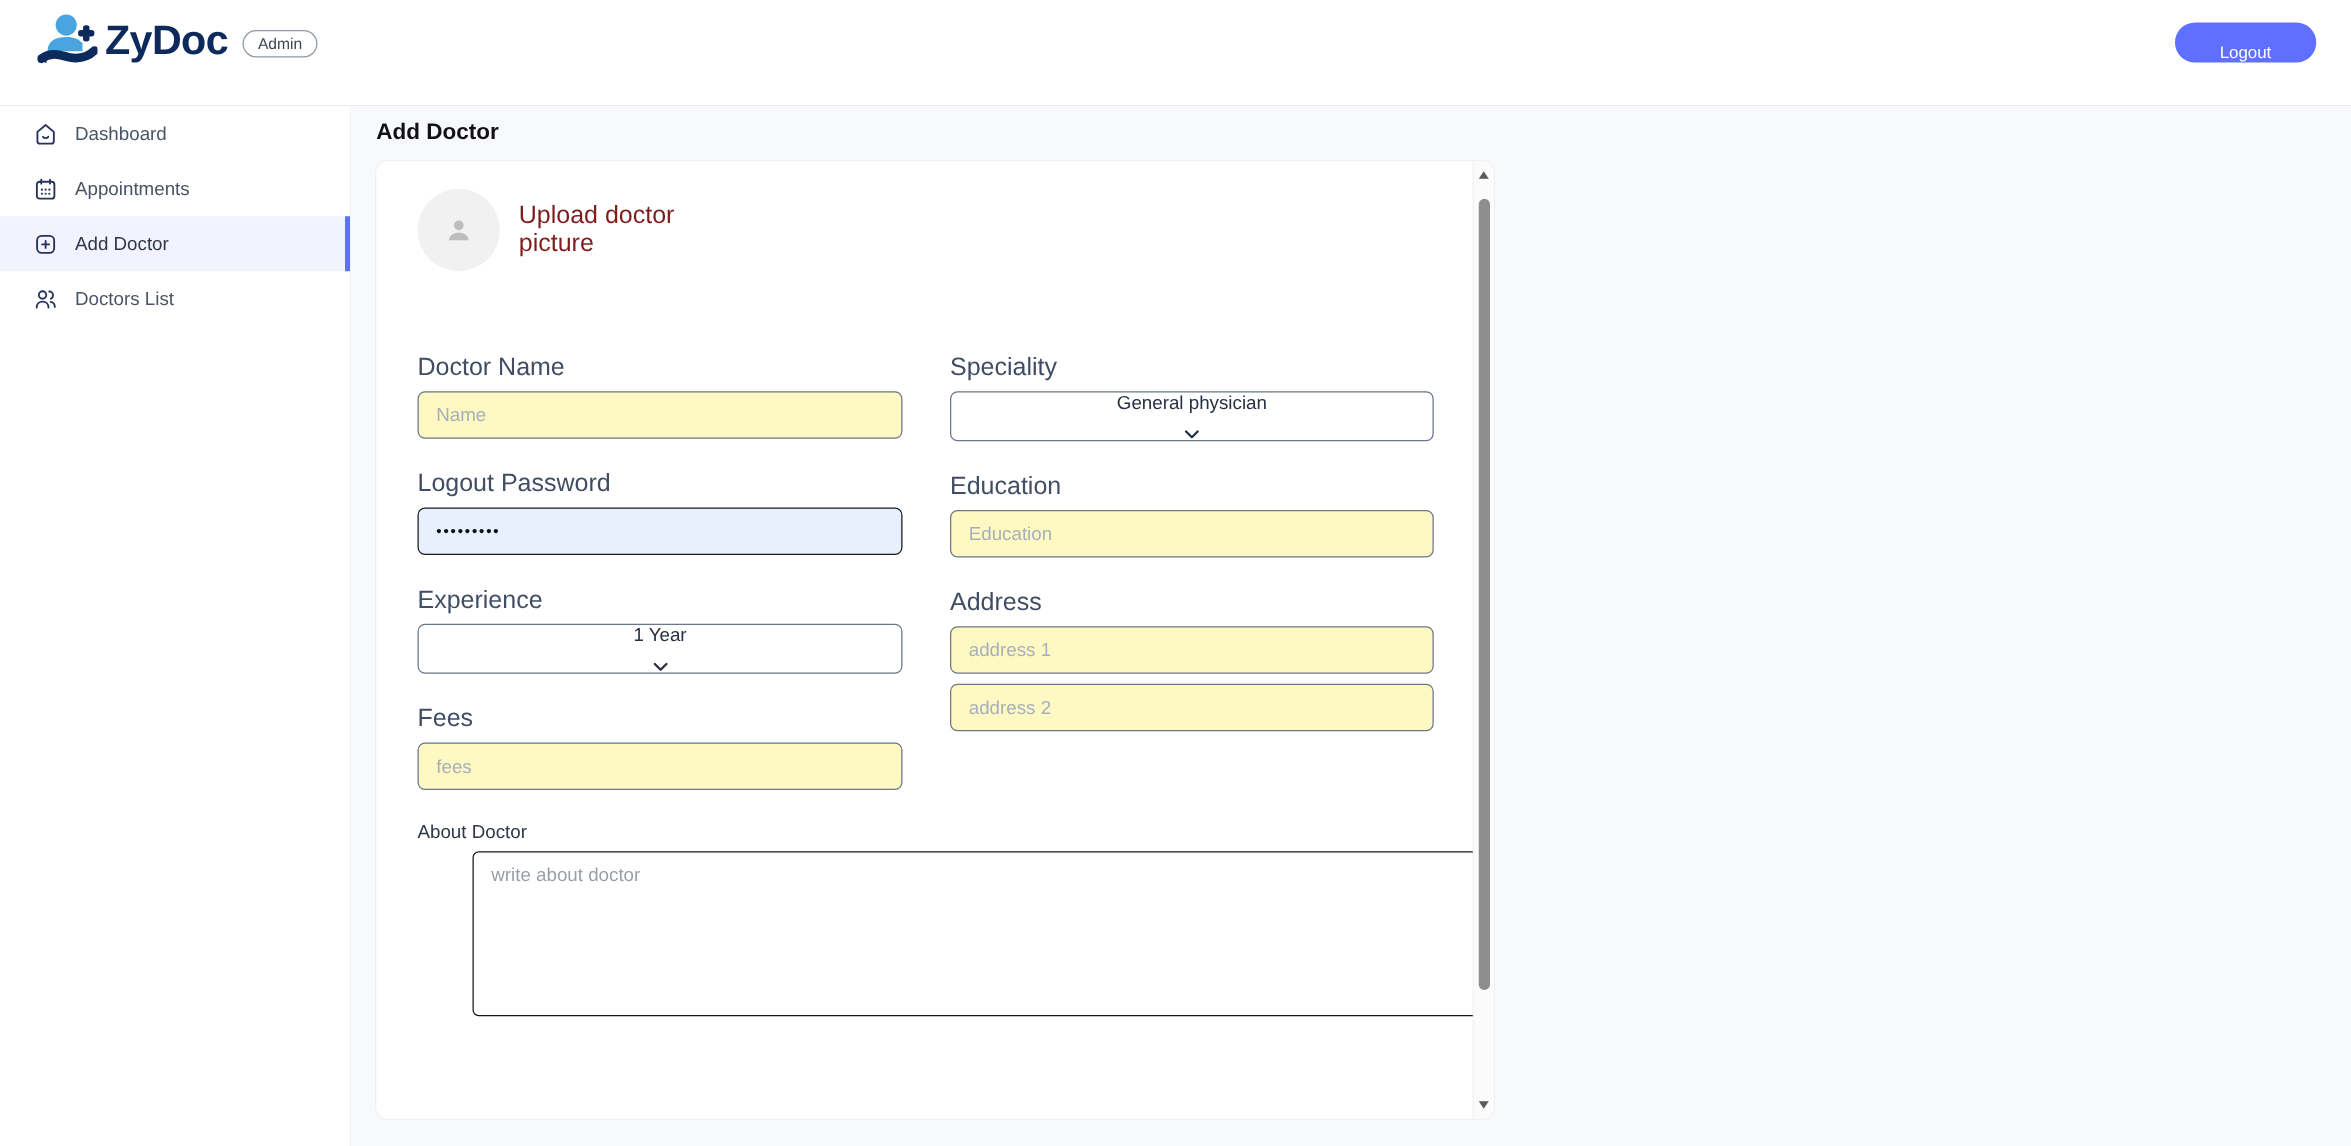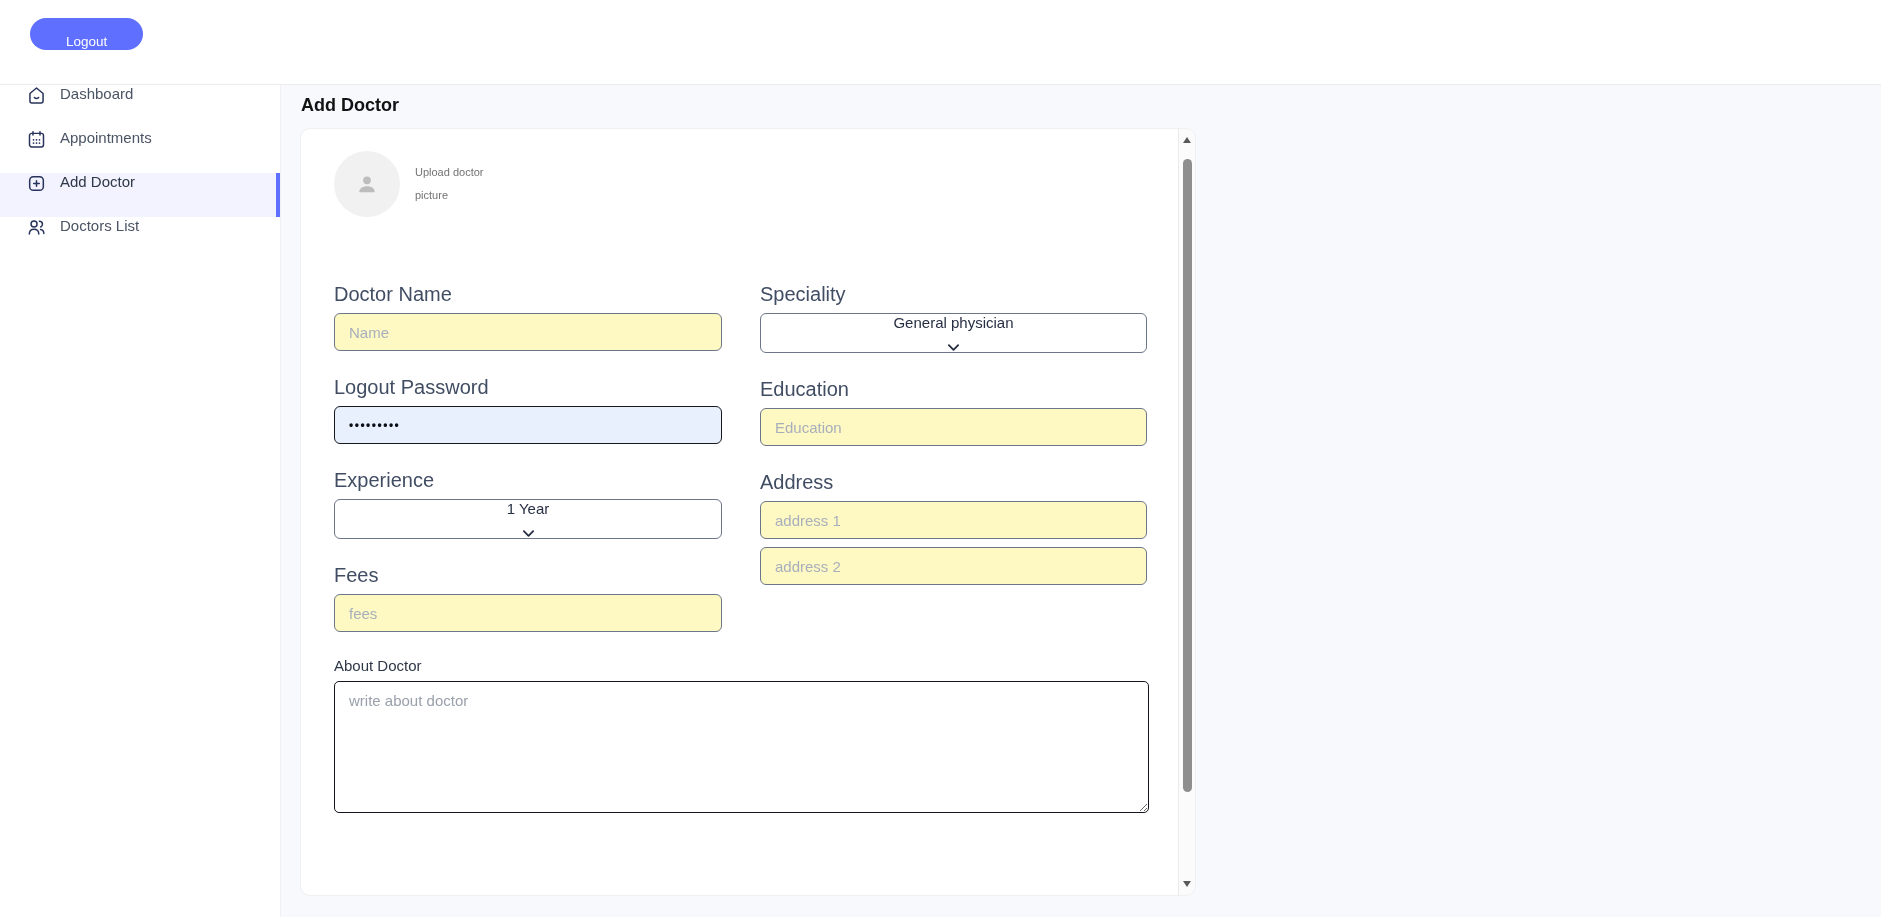--- a/index.html
+++ b/index.html
@@ -14,36 +14,36 @@
   .brand-name { font-size:33px; font-weight:800; color:#0E2A5C; margin-left:6px; letter-spacing:-0.5px; }
   .badge { margin-left:12px; margin-top:6px; border:1px solid #8E97A3; border-radius:999px;
            padding:3px 11px; font-size:12.5px; color:#3C4654; background:#fff; }
   .logout-btn { margin-top:10px; height:28px; padding:16px 36px; border:none; border-radius:999px;
                 background:#5F6FFF; color:#fff; font-size:13.5px; cursor:pointer;
                 font-family:"Liberation Sans", sans-serif; }
 
   
   .main { display:flex; height:832px; }
   .sidebar { width:281px; background:#fff; border-right:1px solid #F1F1F4; }
-  .side-item { height:44px; display:flex; align-items:flex-start; gap:13px; padding-left:26px;
+  .side-item { height:44px; display:flex; align-items:center; gap:13px; padding-left:26px;
                font-size:15px; color:#4A5464; cursor:pointer; }
   .side-item .ic { display:flex; align-items:center; }
   .side-item.active { background:#F2F3FF; border-right:4px solid #5F6FFF; color:#2E3747; }
 
   .content { flex:1; background:#F8F9FD; padding:2px 0 0 19px; overflow:hidden; }
   .page-title { font-size:18px; font-weight:700; color:#121212; margin:8px 0 12px 1px; }
 
   
   .card { position:relative; width:896px; height:768px; background:#fff;
           border:1px solid #F0F0F3; border-radius:10px; padding:22px 48px 0 33px; }
 
   .upload-row { display:flex; align-items:center; gap:15px; margin-bottom:66px; }
   .avatar { width:66px; height:66px; border-radius:50%; background:#F1F1F1;
             display:flex; align-items:center; justify-content:center; cursor:pointer; }
-  .upload-label { font-size:11px; color:#737373; line-height:23px; cursor:pointer; }
+  .upload-label { font-size:20px; color:#7f1d1d; line-height:23px; cursor:pointer; }
   .upload-label span { display:block; }
 
   .grid { display:flex; gap:38px; }
   .col-l { width:389px; } .col-r { width:388px; }
 
   .field { margin-bottom:25px; }
   .field .lbl { display:block; font-size:20px; color:#414D63; margin-bottom:7px; }
   .inp { width:100%; height:38px; border:1px solid #6B7688; border-radius:6px;
          padding:0 14px; font-size:15px; color:#1F2937; background:#fef9c3; outline:none;
          font-family:"Liberation Sans", sans-serif; }
@@ -52,39 +52,53 @@
   .inp.pwd { font-size:12px; font-weight:700; letter-spacing:1.5px; color:#0B0F16; }
   .addr-gap { margin-bottom:8px; }
 
   .select { height:40px; border:1px solid #6B7688; border-radius:6px; background:#fff;
             display:flex; align-items:center; justify-content:space-between;
             padding:0 13px; font-size:15px; color:#273043; cursor:pointer;flex-direction:column; }
 
   .about-field .lbl { display:block; font-size:15px; color:#2E3747; margin-bottom:7px; }
   .about-ta { width:815px; height:132px; border:1px solid #13171D; border-radius:5px;
               padding:10px 14px; font-size:15px; color:#333; resize:both; outline:none;
-              font-family:"Liberation Sans", sans-serif; }
+              font-family:"Liberation Sans", sans-serif;margin-left:44px; }
   .about-ta::placeholder { color:#9AA0AB; }
 
   
   .scrollbar { position:absolute; top:0; right:0; width:17px; height:100%;
                background:#FBFBFC; border-left:1px solid #EBEBEE; border-radius:0 10px 10px 0; }
   .sb-thumb { position:absolute; left:4px; top:30px; width:9px; height:633px;
               background:#8E8E8E; border-radius:5px; cursor:pointer; }
   .sb-up { position:absolute; top:8px; left:4px; width:0; height:0;
            border-left:4.5px solid transparent; border-right:4.5px solid transparent;
            border-bottom:6px solid #5A5A5A; cursor:pointer; }
   .sb-down { position:absolute; bottom:8px; left:4px; width:0; height:0;
            border-left:4.5px solid transparent; border-right:4.5px solid transparent;
            border-top:6px solid #5A5A5A; cursor:pointer; }
 </style>
 </head>
 <body>
 
 <div class="header">
+  <div class="brand">
+    <svg width="48" height="46" viewBox="0 0 48 46">
+      <circle cx="23" cy="11" r="8.5" fill="#4AA4E0"></circle>
+      <path d="M8 32 C8 23.5 14.5 20.5 23 20.5 C29.5 20.5 33.5 22.5 36 25.5 L36 32 Z" fill="#4AA4E0"></path>
+      <g fill="#0E2A5C">
+        <rect x="32.5" y="15" width="13" height="5.2" rx="2.2"></rect>
+        <rect x="36.4" y="11.1" width="5.2" height="13" rx="2.2"></rect>
+      </g>
+      <path d="M3 38 C12 31.5 20 36 26 37 C33 38.2 40 36.8 45.5 31.5" fill="none" stroke="#0E2A5C" stroke-width="7" stroke-linecap="round"></path>
+      <path d="M1.5 38.5 L8 33.5 L7 41.5 Z" fill="#0E2A5C"></path>
+    </svg>
+    <span class="brand-name">ZyDoc</span>
+    <span class="badge">Admin</span>
+  </div>
   <button class="logout-btn">Logout</button>
 </div>
 
 <div class="main">
 
   <nav class="sidebar">
     <div class="side-item">
       <span class="ic">
         <svg width="21" height="21" viewBox="0 0 24 24" fill="none" stroke="#27335A" stroke-width="1.7" stroke-linejoin="round" stroke-linecap="round">
           <path d="M4.5 9.7 L12 3.4 L19.5 9.7 V18.3 C19.5 19.5 18.5 20.5 17.3 20.5 H6.7 C5.5 20.5 4.5 19.5 4.5 18.3 Z"></path>

